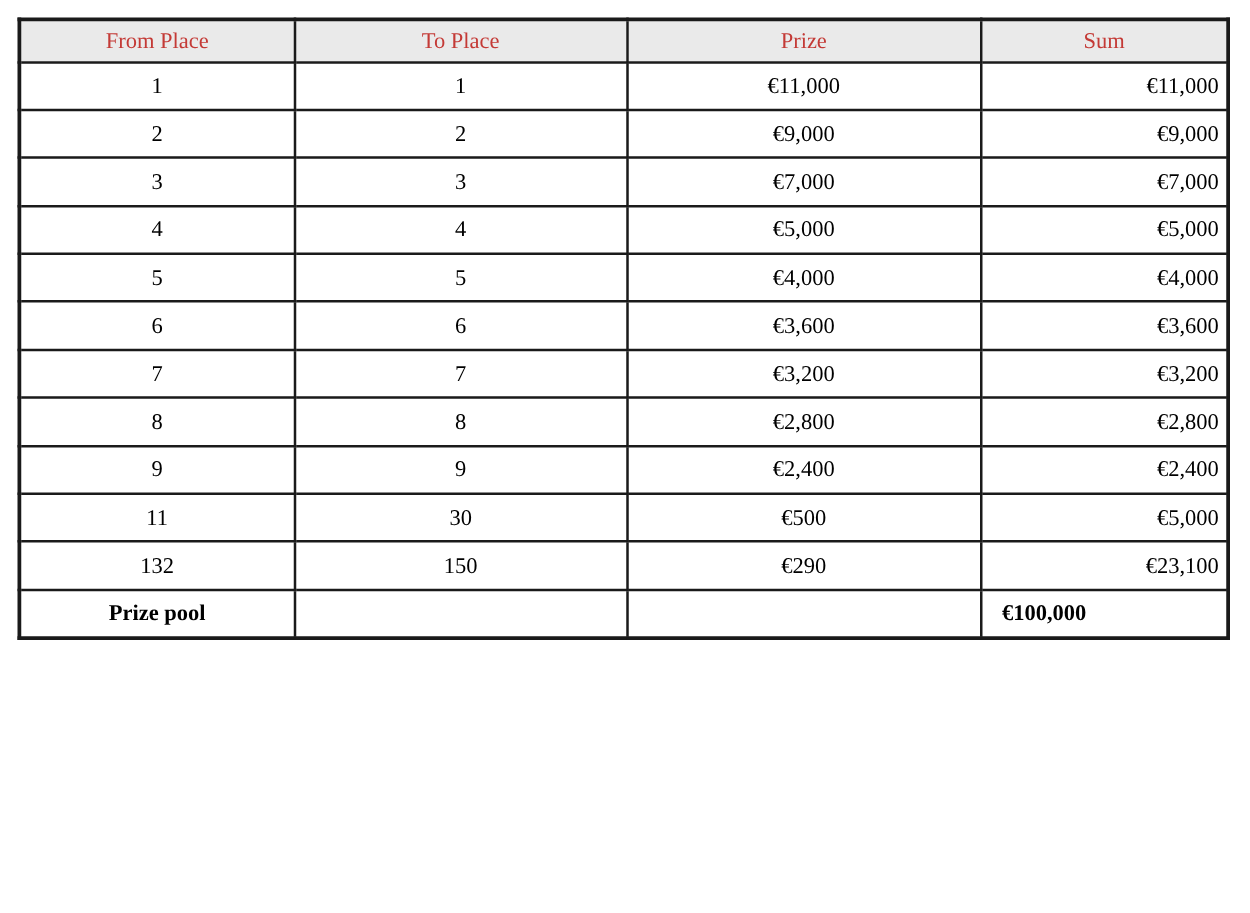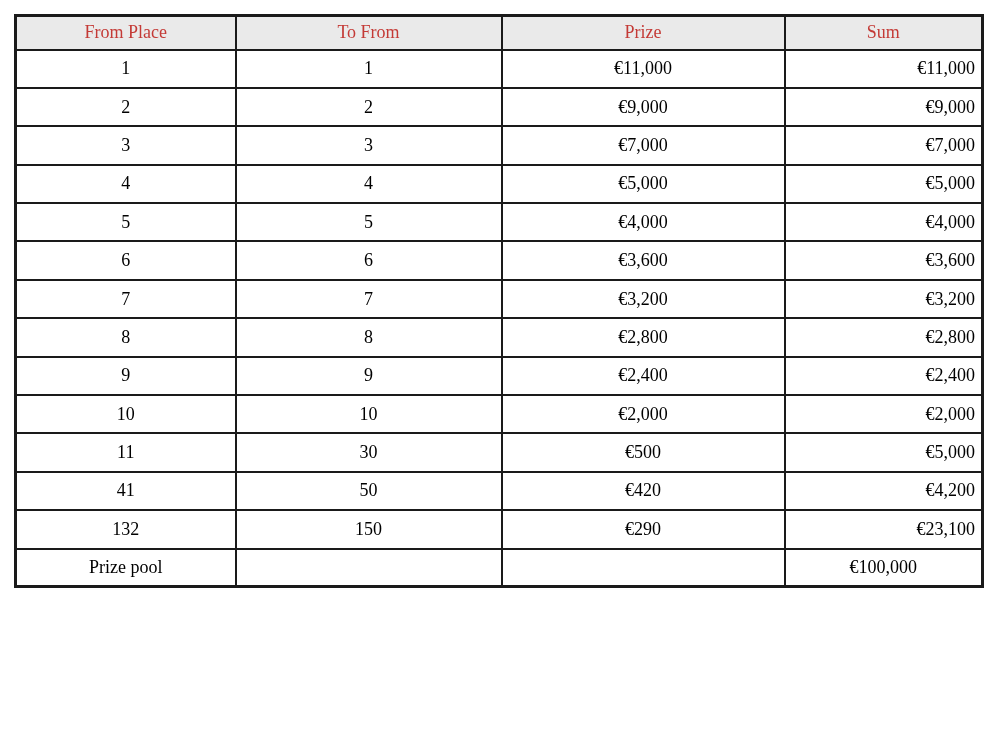--- a/index.html
+++ b/index.html
@@ -44,42 +44,43 @@
     background: var(--header-bg);
     color: var(--header-text);
     font-weight: normal;
     height: 34px;
   }
   td.col3 {
     text-align: right;
     padding-right: 6px;
   }
   tfoot td {
-    font-weight: normal;
+    font-weight: bold;
   }
   tfoot td.col3 {
-    text-align: center;
+    text-align: left;
     padding-right: 0;
+    padding-left: 16px;
   }
 </style>
 </head>
 <body>
 
 <div class="page">
   <table class="prize-table">
     <colgroup>
       <col style="width:220px">
       <col style="width:266px">
       <col style="width:283px">
       <col style="width:198px">
     </colgroup>
     <thead>
       <tr>
         <th class="col0">From Place</th>
-        <th class="col1">To From</th>
+        <th class="col1">To Place</th>
         <th class="col2">Prize</th>
         <th class="col3">Sum</th>
       </tr>
     </thead>
     <tbody>
         <tr>
           <td class="col0">1</td>
           <td class="col1">1</td>
           <td class="col2">€11,000</td>
           <td class="col3">€11,000</td>
@@ -126,36 +127,24 @@
           <td class="col2">€2,800</td>
           <td class="col3">€2,800</td>
         </tr>
         <tr>
           <td class="col0">9</td>
           <td class="col1">9</td>
           <td class="col2">€2,400</td>
           <td class="col3">€2,400</td>
         </tr>
         <tr>
-          <td class="col0">10</td>
-          <td class="col1">10</td>
-          <td class="col2">€2,000</td>
-          <td class="col3">€2,000</td>
-        </tr>
-        <tr>
           <td class="col0">11</td>
           <td class="col1">30</td>
           <td class="col2">€500</td>
           <td class="col3">€5,000</td>
-        </tr>
-        <tr>
-          <td class="col0">41</td>
-          <td class="col1">50</td>
-          <td class="col2">€420</td>
-          <td class="col3">€4,200</td>
         </tr>
         <tr>
           <td class="col0">132</td>
           <td class="col1">150</td>
           <td class="col2">€290</td>
           <td class="col3">€23,100</td>
         </tr>
       </tbody>
     <tfoot>
       <tr>

